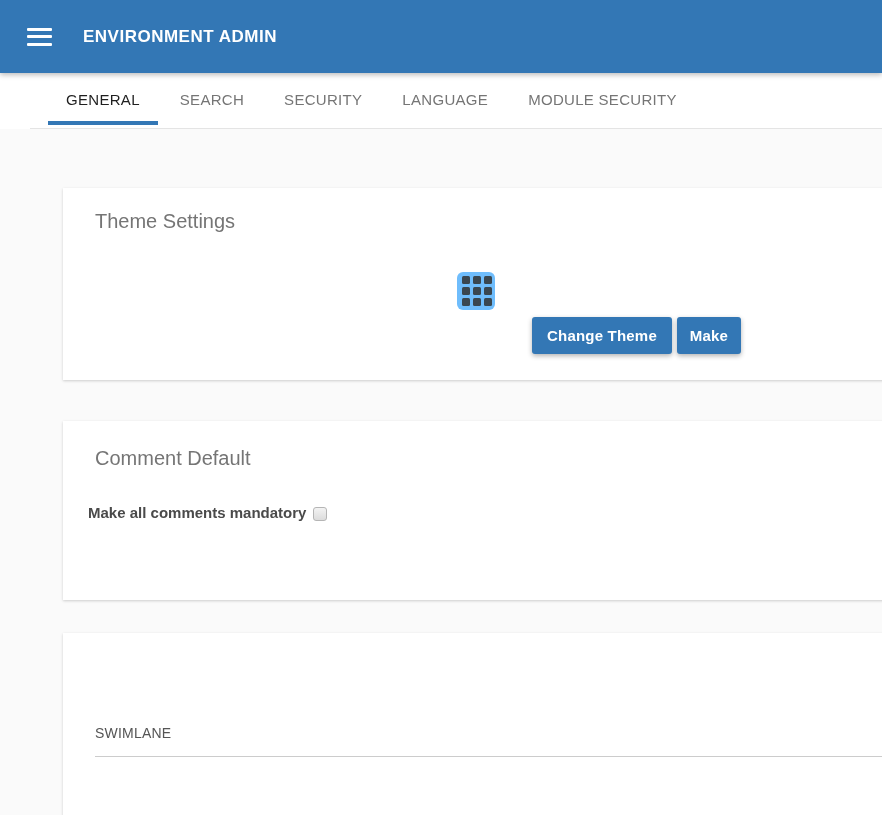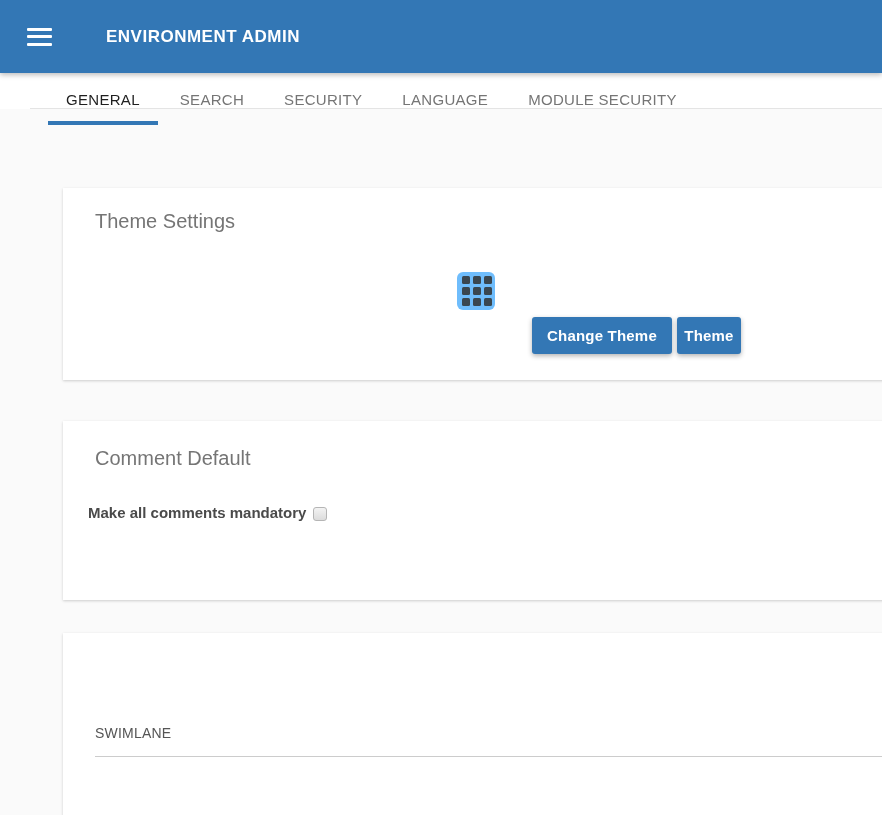--- a/index.html
+++ b/index.html
@@ -18,27 +18,27 @@
     display:flex; align-items:center;
     z-index:30;
   }
   .menu-btn {
     margin-left:27px; width:25px; height:18px;
     display:flex; flex-direction:column; justify-content:space-between;
     cursor:pointer;
   }
   .menu-btn span { display:block; width:25px; height:3px; background:#ffffff; border-radius:1px; }
   .app-title {
-    margin-left:54px; color:#ffffff; font-size:17px; font-weight:bold;
+    margin-left:31px; color:#ffffff; font-size:17px; font-weight:bold;
     letter-spacing:.5px;
   }
 
   
   .tabbar {
-    position:absolute; top:73px; left:0; width:882px; height:36px;
+    position:absolute; top:73px; left:0; width:882px; height:56px;
     background:#ffffff; z-index:20;
   }
   .tabbar::after {
     content:""; position:absolute; left:30px; right:0; bottom:0;
     height:1px; background:#e4e4e4;
   }
   .tabs { position:absolute; left:48px; top:0; height:52px; display:flex; }
   .tab {
     position:relative; height:100%; padding:0 18px; margin-right:4px;
     display:flex; align-items:center;
@@ -139,21 +139,21 @@
       <i></i>
       <i></i>
       <i></i>
       <i></i>
       <i></i>
       <i></i>
       <i></i>
       <i></i>
   </div>
   <button class="btn" id="btn-change">Change Theme</button>
-  <button class="btn" id="btn-reset">Theme</button>
+  <button class="btn" id="btn-reset">Make</button>
 </section>
 
 <section class="card" id="card-comment">
   <div class="card-title" style="top:26px;">Comment Default</div>
   <div class="comment-row">
     <span class="comment-label">Make all comments mandatory</span>
     <span class="checkbox"></span>
   </div>
 </section>
 

